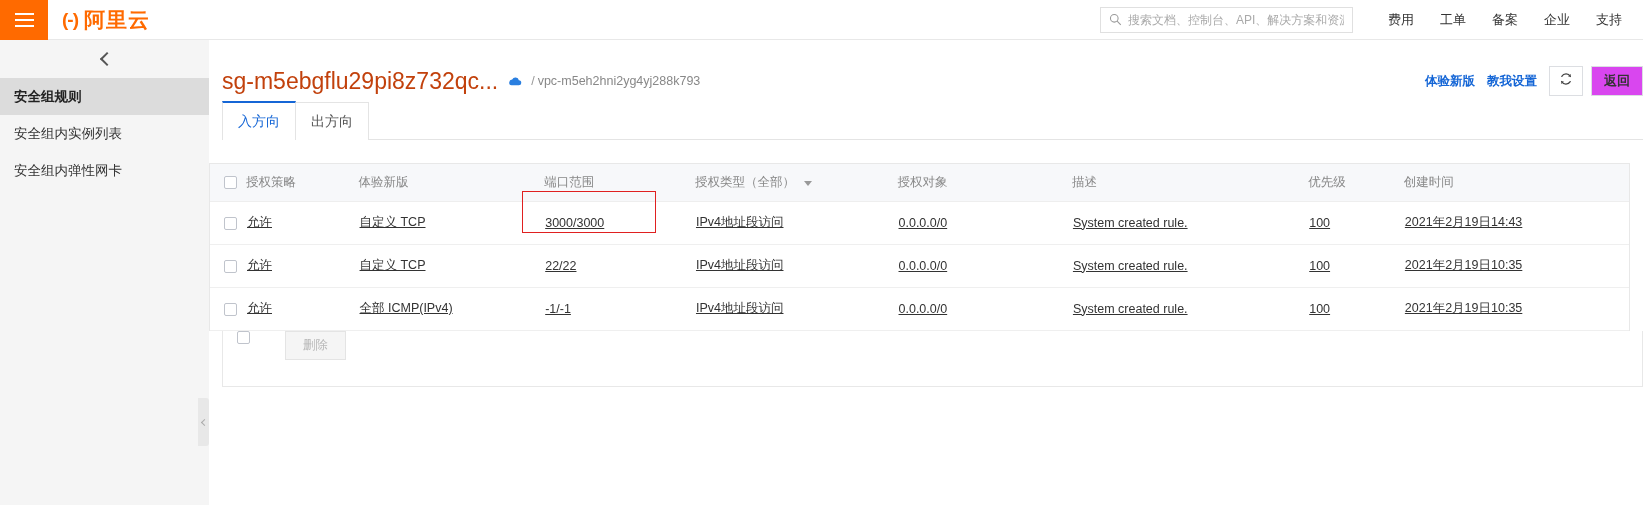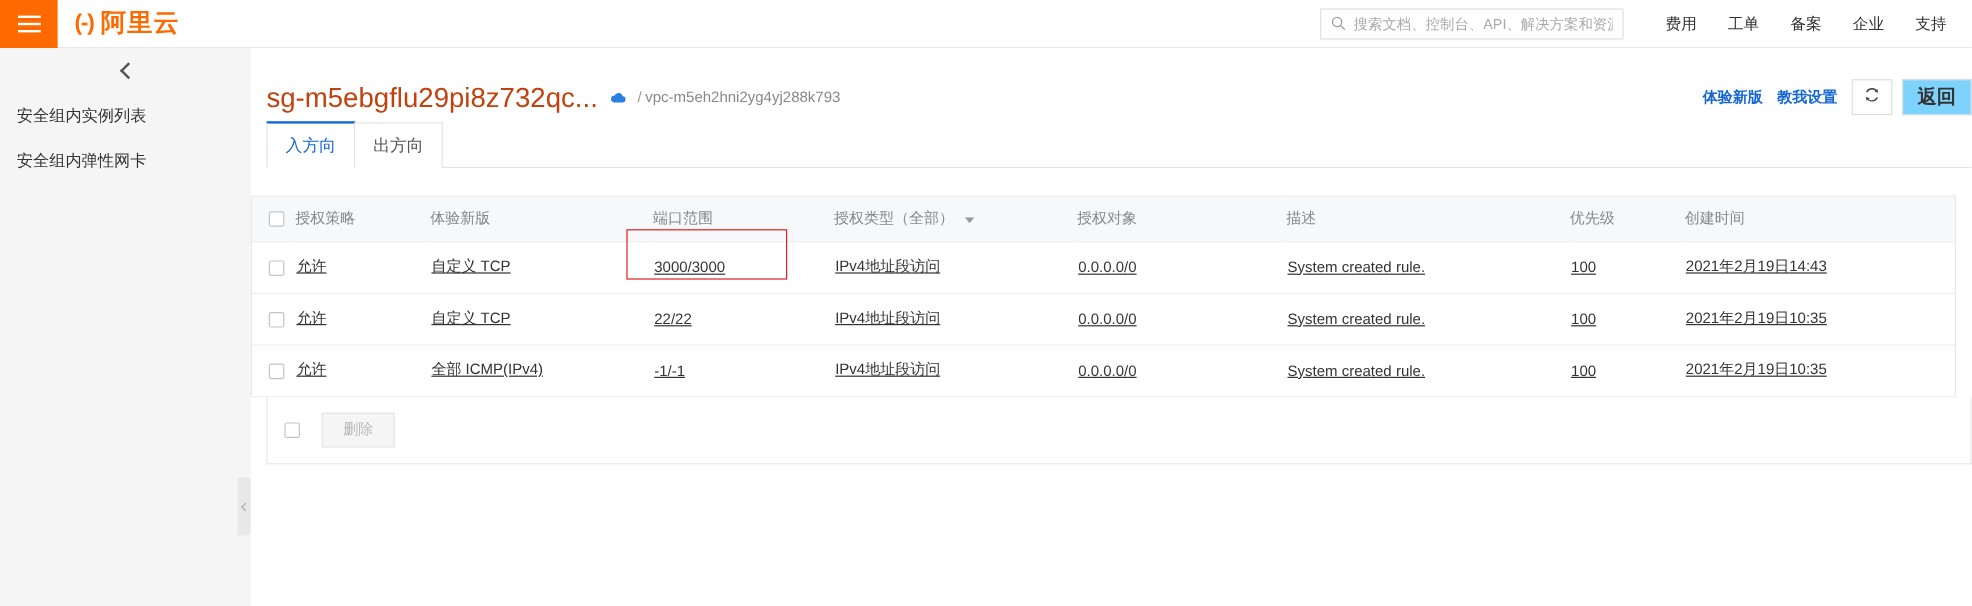--- a/index.html
+++ b/index.html
@@ -137,22 +137,22 @@
     font-size: 12.5px; color: #1566d6;
     cursor: pointer; margin-right: 12px; white-space: nowrap;
   }
   .icon-btn {
     width: 34px; height: 30px;
     border: 1px solid #dcdee2; background: #fff;
     display: flex; align-items: center; justify-content: center;
     cursor: pointer; margin-right: 8px;
   }
   .text-btn {
-    height: 30px; border: 1px solid #dcdee2; background: #7dd3fc;
-    font-size: 16px; color: #333;
+    height: 30px; border: 1px solid #dcdee2; background: #d946ef;
+    font-size: 13px; color: #333;
     display: flex; align-items: center;
     padding: 0 12px; cursor: pointer; white-space: nowrap;
   }
 
   
   .tabs {
     display: flex; margin-left: 13px;
     border-bottom: 1px solid #e4e4e4;
     width: 1421px; height: 40px;
     align-items: flex-end;
@@ -215,22 +215,22 @@
     position: absolute;
     left: -22px; top: -11px;
     width: 134px; height: 42px;
     border: 1.5px solid #e02020;
     pointer-events: none;
   }
   .table-footer {
     margin-left: 13px; width: 1421px;
     height: 56px;
     border: 1px solid #e8e8e8; border-top: none;
-    display: flex; align-items: center;
-    padding-left: 14px; gap: 18px;
+    display: flex; align-items: flex-start;
+    padding-left: 14px; gap: 35px;
   }
   .btn-disabled {
     height: 29px; padding: 0 17px;
     background: #f5f5f5; border: 1px solid #e4e4e4;
     color: #b8b8b8; font-size: 12.5px;
     display: flex; align-items: center;
     cursor: not-allowed;
     font-family: "Liberation Sans", sans-serif;
   }
 </style>
@@ -262,20 +262,23 @@
     <div class="header-nav-item">工单</div>
     <div class="header-nav-item">备案</div>
     <div class="header-nav-item">企业</div>
     <div class="header-nav-item">支持</div>
   </div>
 </div>
 
 <div class="sidebar">
   <div class="sidebar-collapse-top">
     <span class="chev-left"></span>
+  </div>
+  <div class="sidebar-item active">
+    <span>安全组规则</span>
   </div>
   <div class="sidebar-item">
     <span>安全组内实例列表</span>
   </div>
   <div class="sidebar-item">
     <span>安全组内弹性网卡</span>
   </div>
 </div>
 <div class="sidebar-handle">
   <span class="handle-chev"></span>

